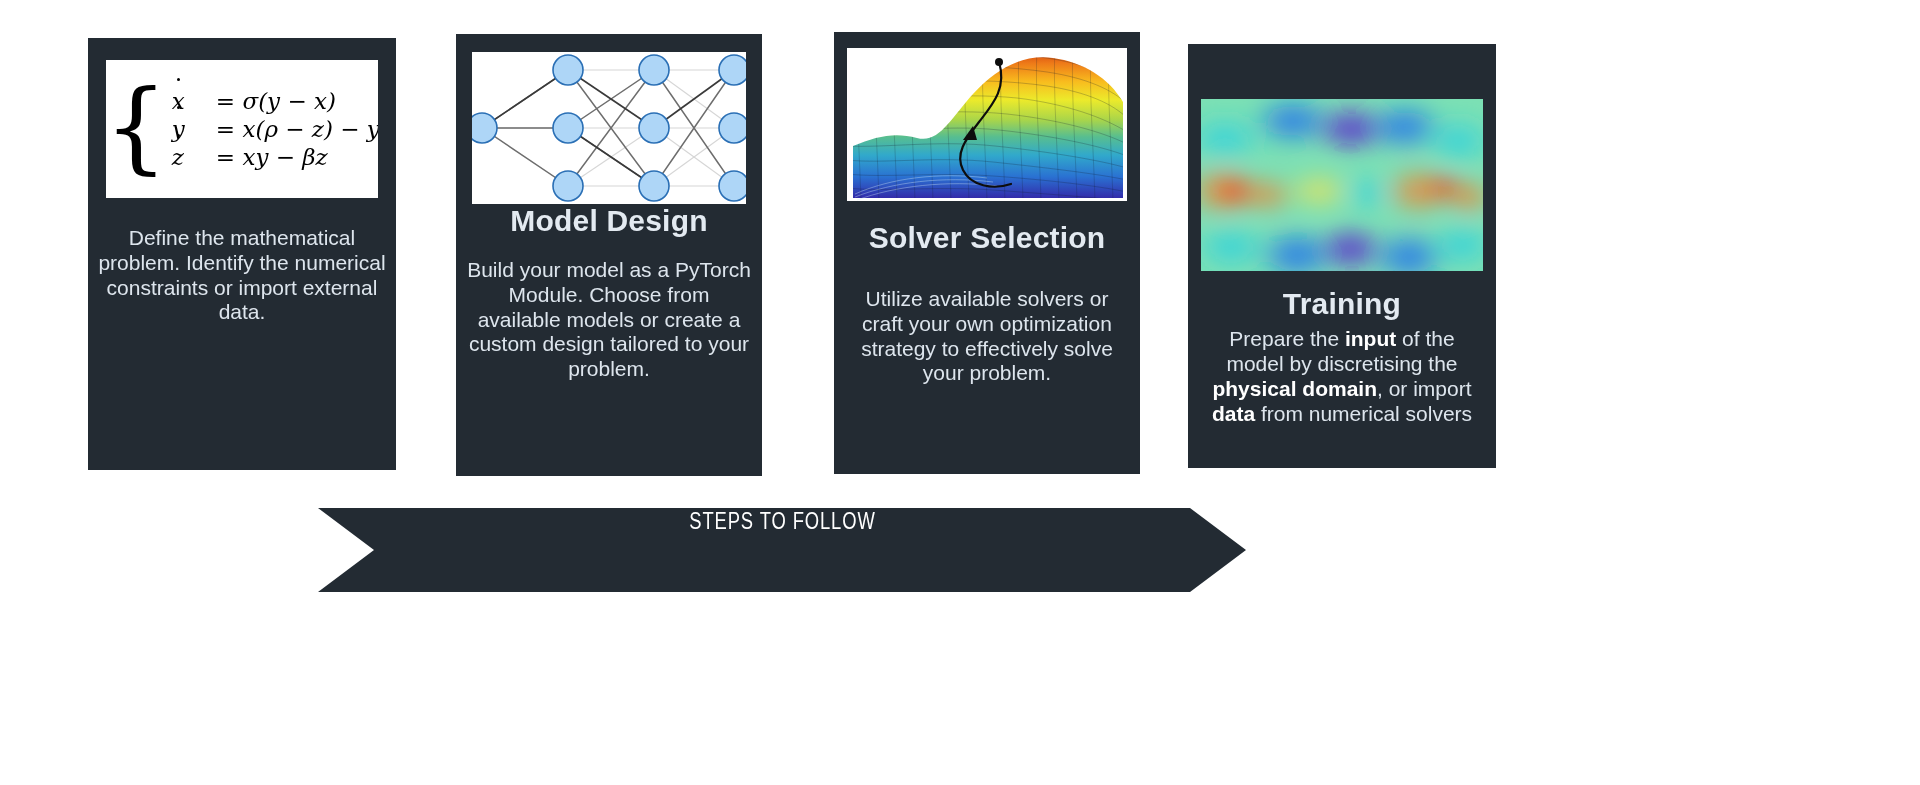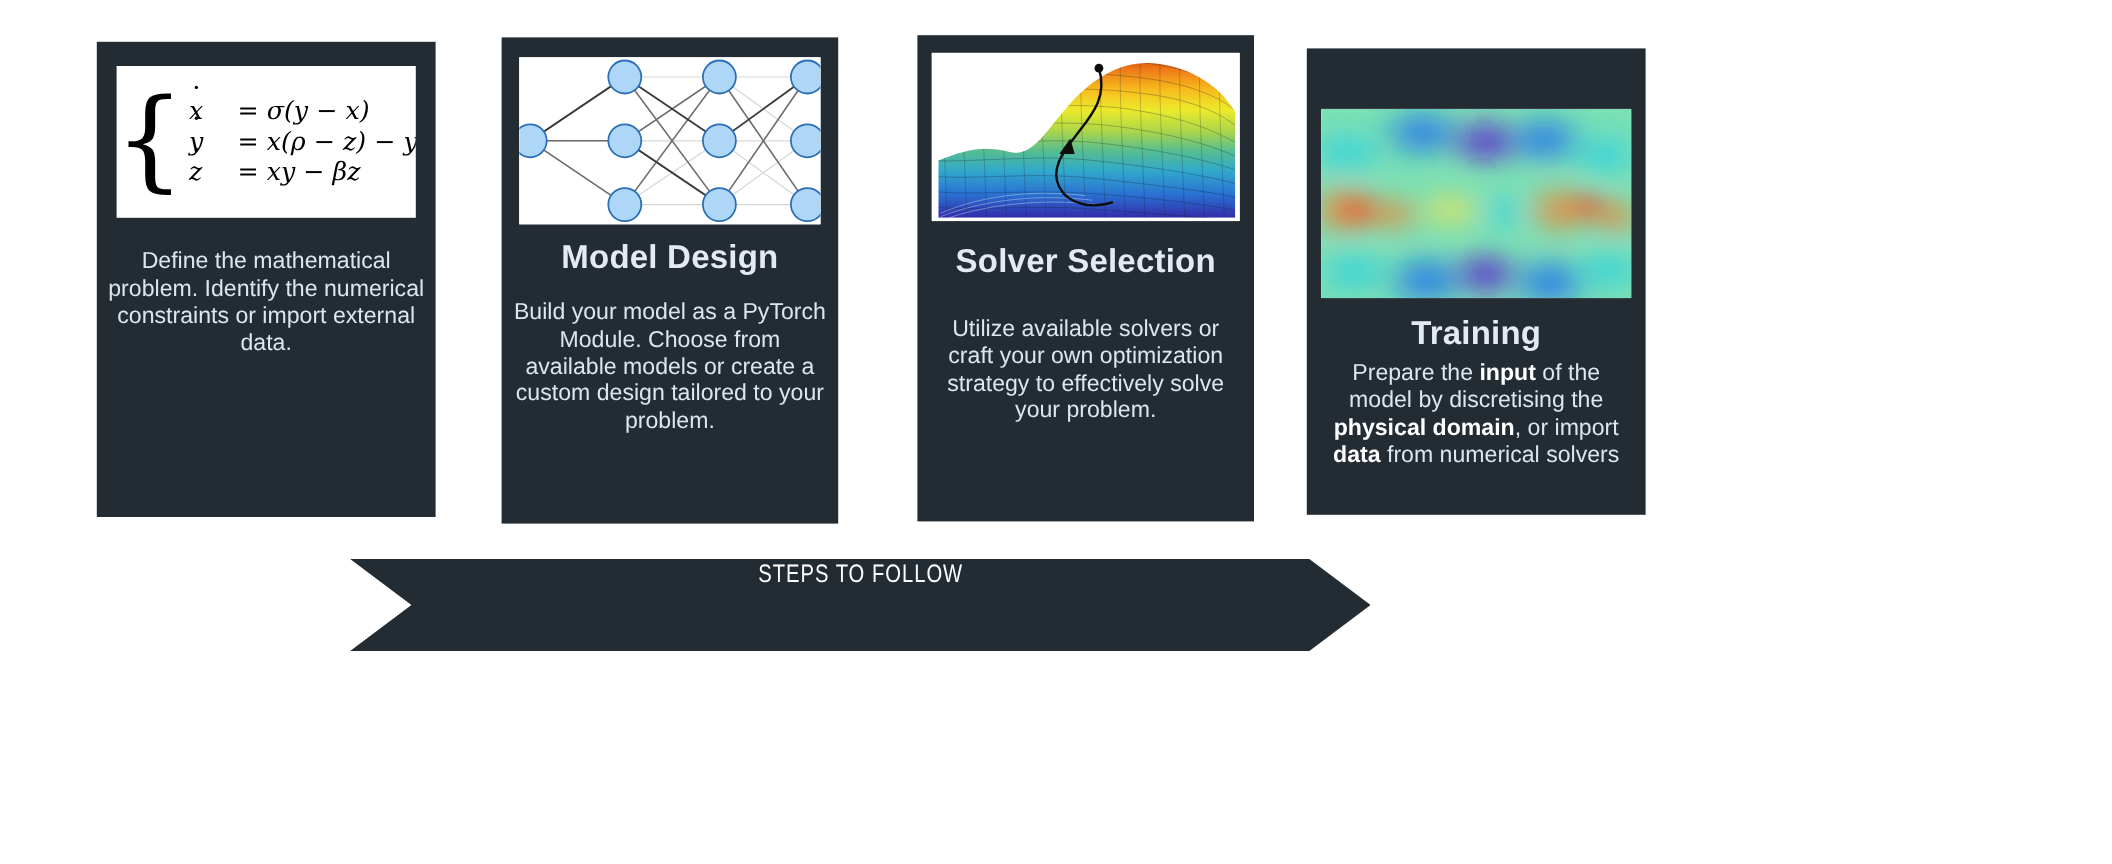--- a/index.html
+++ b/index.html
@@ -64,21 +64,21 @@
 
   
   #card-1 { left: 88px;  top: 38px;  width: 308px; height: 432px; }
   #card-1 .card-media { margin-top: 22px; width: 272px; height: 138px; }
   #card-1 .card-title { font-size: 30px; margin-top: 16px; }
   #card-1 .card-body  { font-size: 21px; margin-top: 28px; }
 
   
   #card-2 { left: 456px; top: 34px;  width: 306px; height: 442px; }
   #card-2 .card-media { margin-top: 18px; width: 274px; height: 152px; }
-  #card-2 .card-title { font-size: 30px; margin-top: 14px; }
+  #card-2 .card-title { font-size: 30px; }
   #card-2 .card-body  { font-size: 21px; margin-top: 20px; }
 
   
   #card-3 { left: 822px; top: 32px;  width: 306px; height: 442px; margin-left: 12px; }
   #card-3 .card-media { margin-top: 16px; width: 280px; height: 153px; }
   #card-3 .card-title { font-size: 30px; margin-top: 20px; }
   #card-3 .card-body  { font-size: 21px; margin-top: 32px; }
 
   
   #card-4 { left: 1188px; top: 44px; width: 308px; height: 424px; justify-content: center; }

